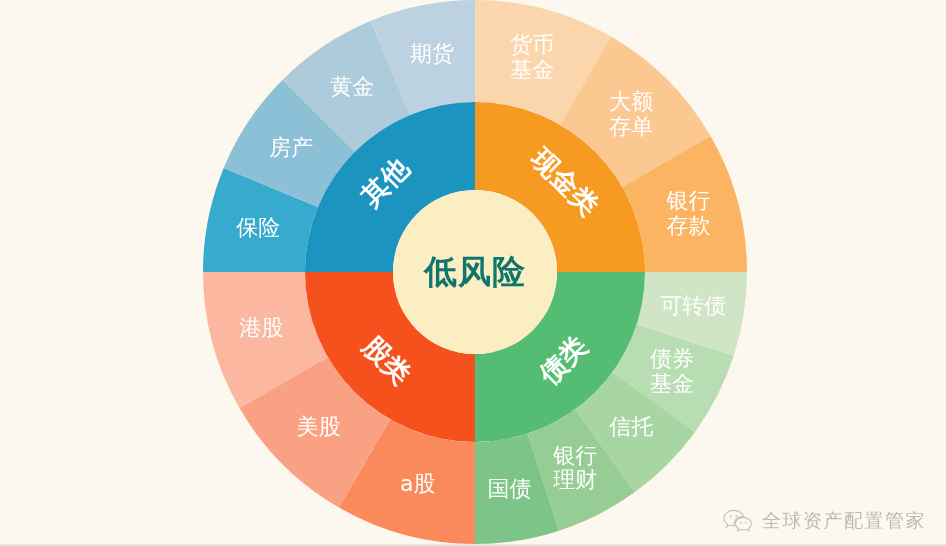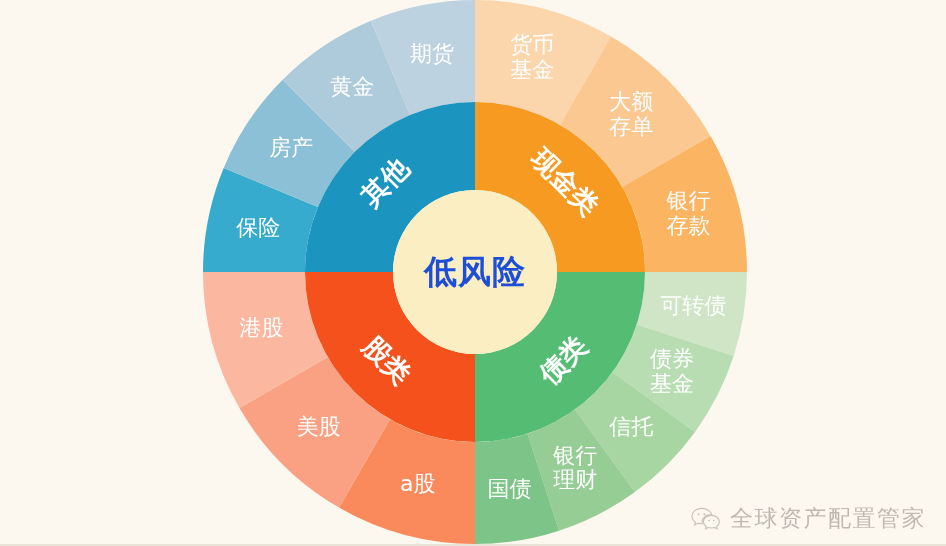--- a/index.html
+++ b/index.html
@@ -29,39 +29,39 @@
     height: 546px;
     display: block;
   }
   .center-label {
     position: absolute;
     left: 475px;
     top: 272px;
     transform: translate(-50%, -50%);
     text-align: center;
     line-height: 1.18;
-    color: #1d4ed8;
+    color: #0f766e;
     font-weight: 700;
     font-size: 33px;
     letter-spacing: 1px;
     white-space: nowrap;
     pointer-events: none;
   }
   .center-label span { display: block; }
   .watermark {
     position: absolute;
     right: 20px;
     bottom: 12px;
     display: flex;
     align-items: center;
     gap: 9px;
     opacity: 0.42;
   }
   .watermark .wm-text {
-    font-size: 23px;
+    font-size: 19px;
     color: #6b6257;
     letter-spacing: 1.5px;
     font-family: "DejaVu Sans", "Liberation Sans", sans-serif;
   }
   .wechat-icon { display: block; }
   .bottom-rule {
     position: absolute;
     left: 0;
     bottom: 0;
     width: 946px;

